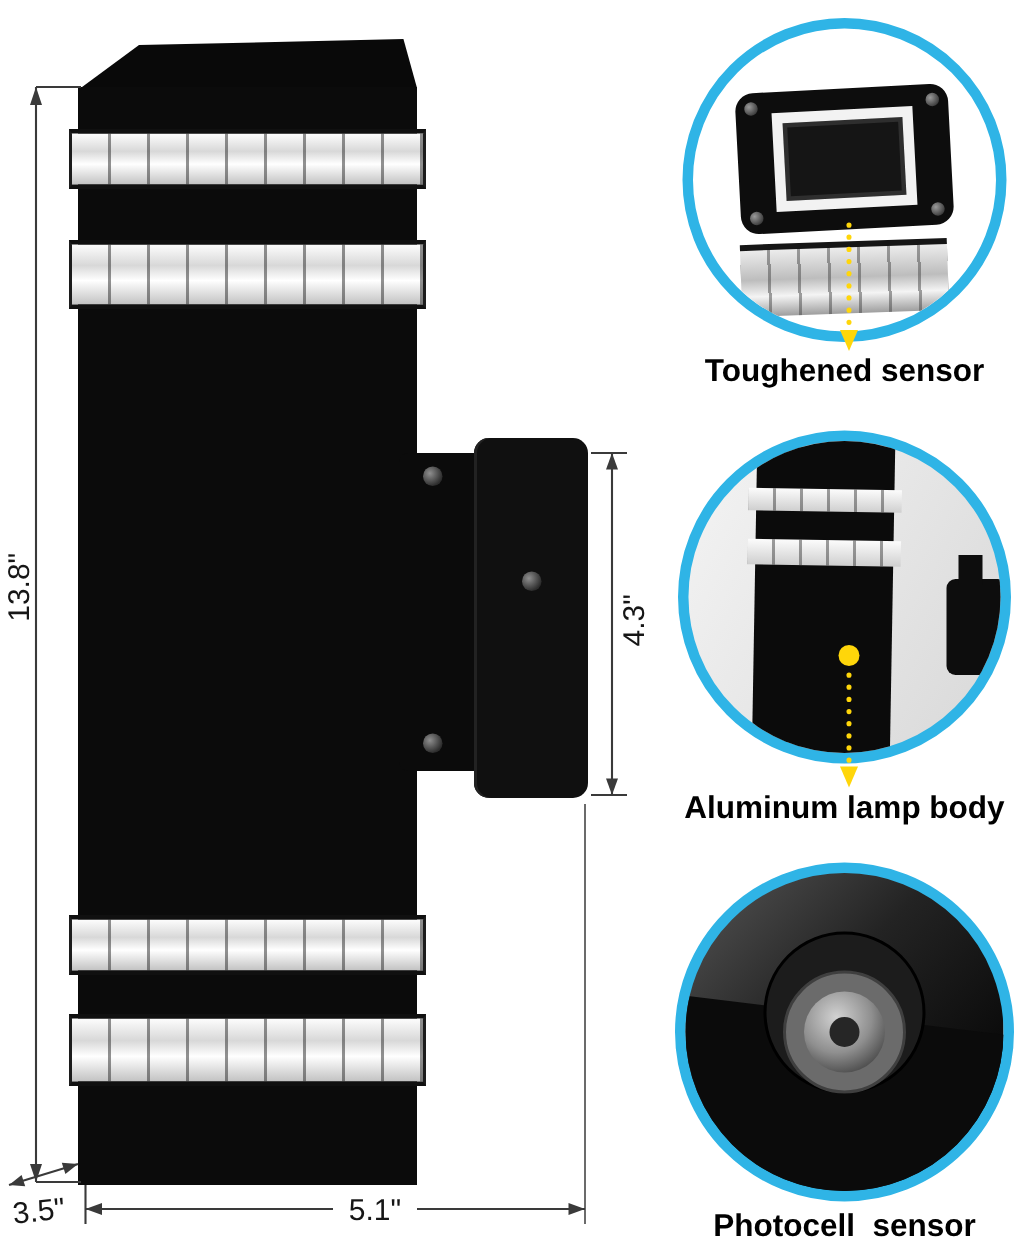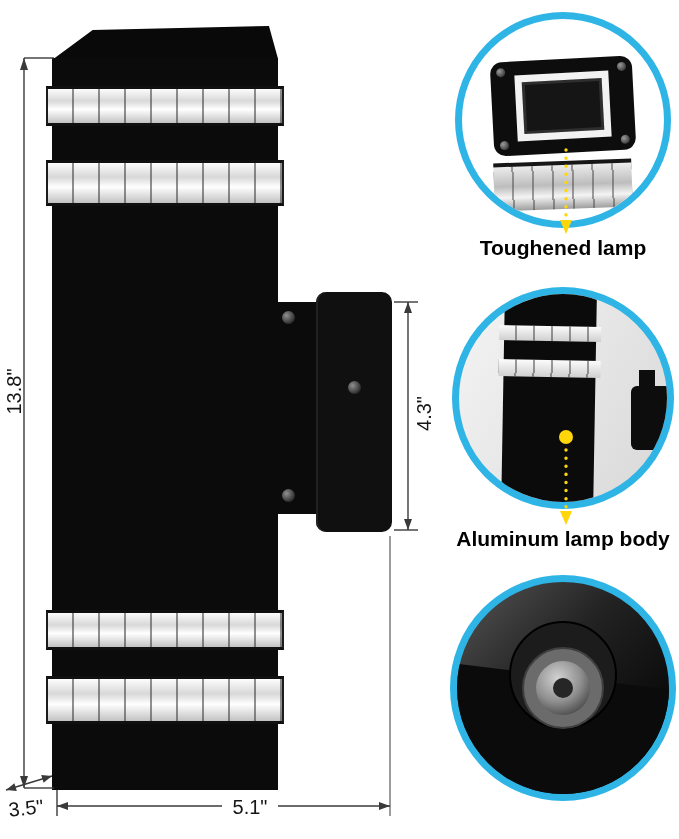--- a/index.html
+++ b/index.html
@@ -174,16 +174,17 @@
   </div>
 
   <div class="callout-circle c3">
     <div class="ps-body"></div>
     <div class="ps-outer"></div>
     <div class="ps-ring"></div>
     <div class="ps-lens"></div>
     <div class="ps-pupil"></div>
   </div>
 
-  <div class="callout-label l1">Toughened lamp</div>
+  <div class="callout-label l1">Toughened sensor</div>
   <div class="callout-label l2">Aluminum lamp body</div>
+  <div class="callout-label l3">Photocell  sensor</div>
 
 </div>
 
 </body></html>

